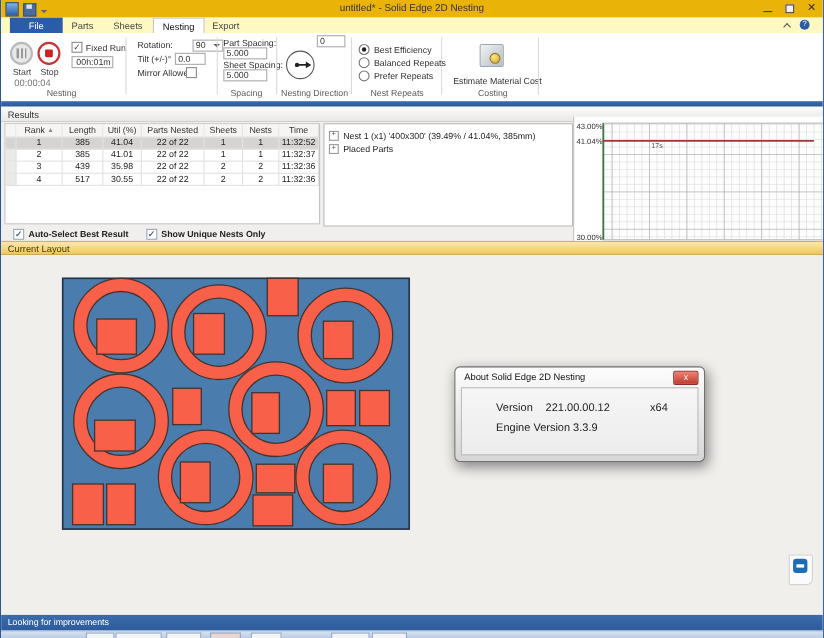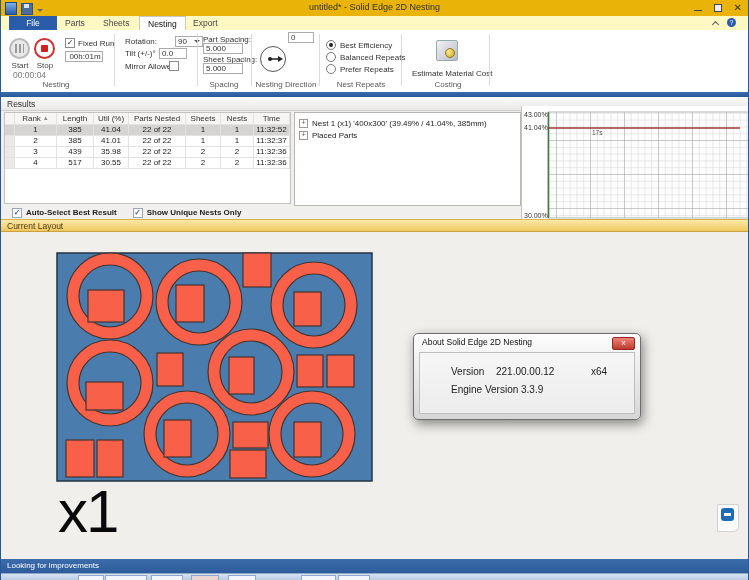--- a/index.html
+++ b/index.html
@@ -309,21 +309,20 @@
         <rect x="293" y="190" width="27" height="35" fill="#f9604a" stroke="#46342f" stroke-width="1.2"></rect>
         <rect x="242" y="21" width="28" height="34" fill="#f9604a" stroke="#46342f" stroke-width="1.2"></rect>
         <rect x="156" y="121" width="26" height="33" fill="#f9604a" stroke="#46342f" stroke-width="1.2"></rect>
         <rect x="296" y="123" width="26" height="32" fill="#f9604a" stroke="#46342f" stroke-width="1.2"></rect>
         <rect x="326" y="123" width="27" height="32" fill="#f9604a" stroke="#46342f" stroke-width="1.2"></rect>
         <rect x="232" y="190" width="35" height="26" fill="#f9604a" stroke="#46342f" stroke-width="1.2"></rect>
         <rect x="229" y="218" width="36" height="28" fill="#f9604a" stroke="#46342f" stroke-width="1.2"></rect>
         <rect x="65" y="208" width="28" height="37" fill="#f9604a" stroke="#46342f" stroke-width="1.2"></rect>
         <rect x="96" y="208" width="26" height="37" fill="#f9604a" stroke="#46342f" stroke-width="1.2"></rect>
       </svg>
-    <div class="mult">x1</div>
 
     <div class="dialog">
       <div class="dlg-title">About Solid Edge 2D Nesting</div>
       <div class="dlg-close">
         <span>x</span>
       </div>
       <div class="dlg-inner">
         <span style="left:31px;top:13px;">Version</span>
         <span style="left:76px;top:13px;">221.00.00.12</span>
         <span style="left:171px;top:13px;">x64</span>

